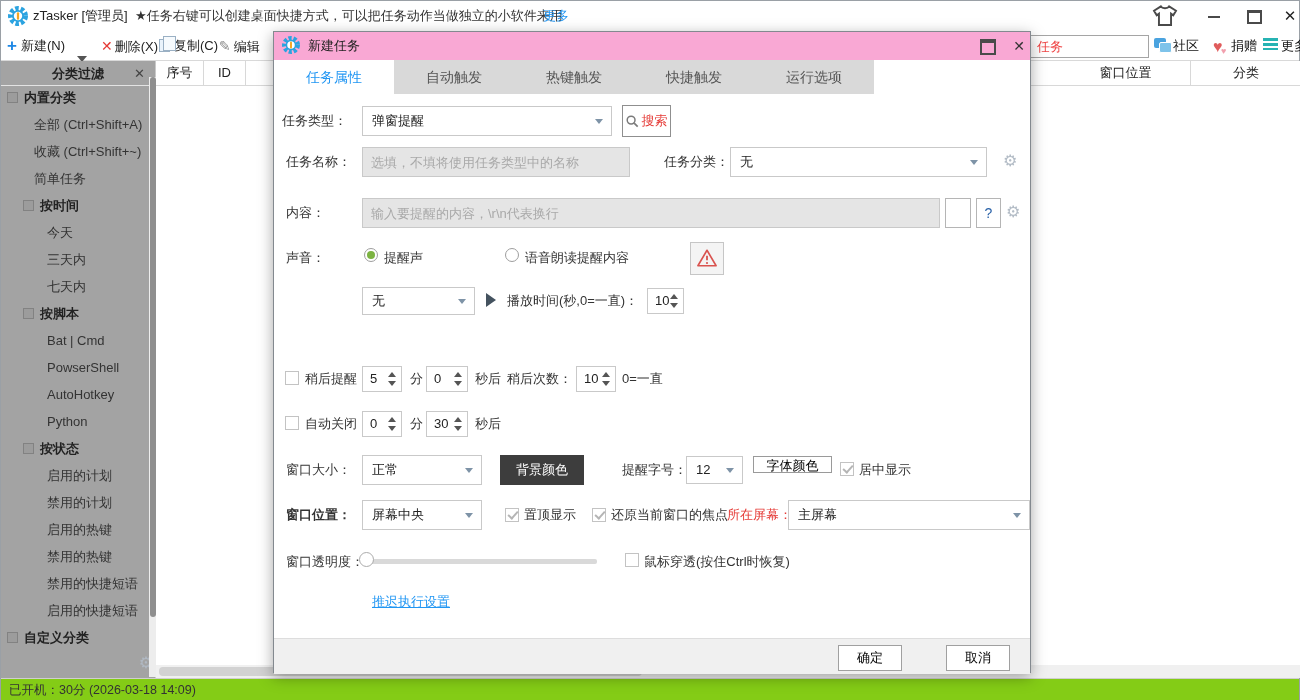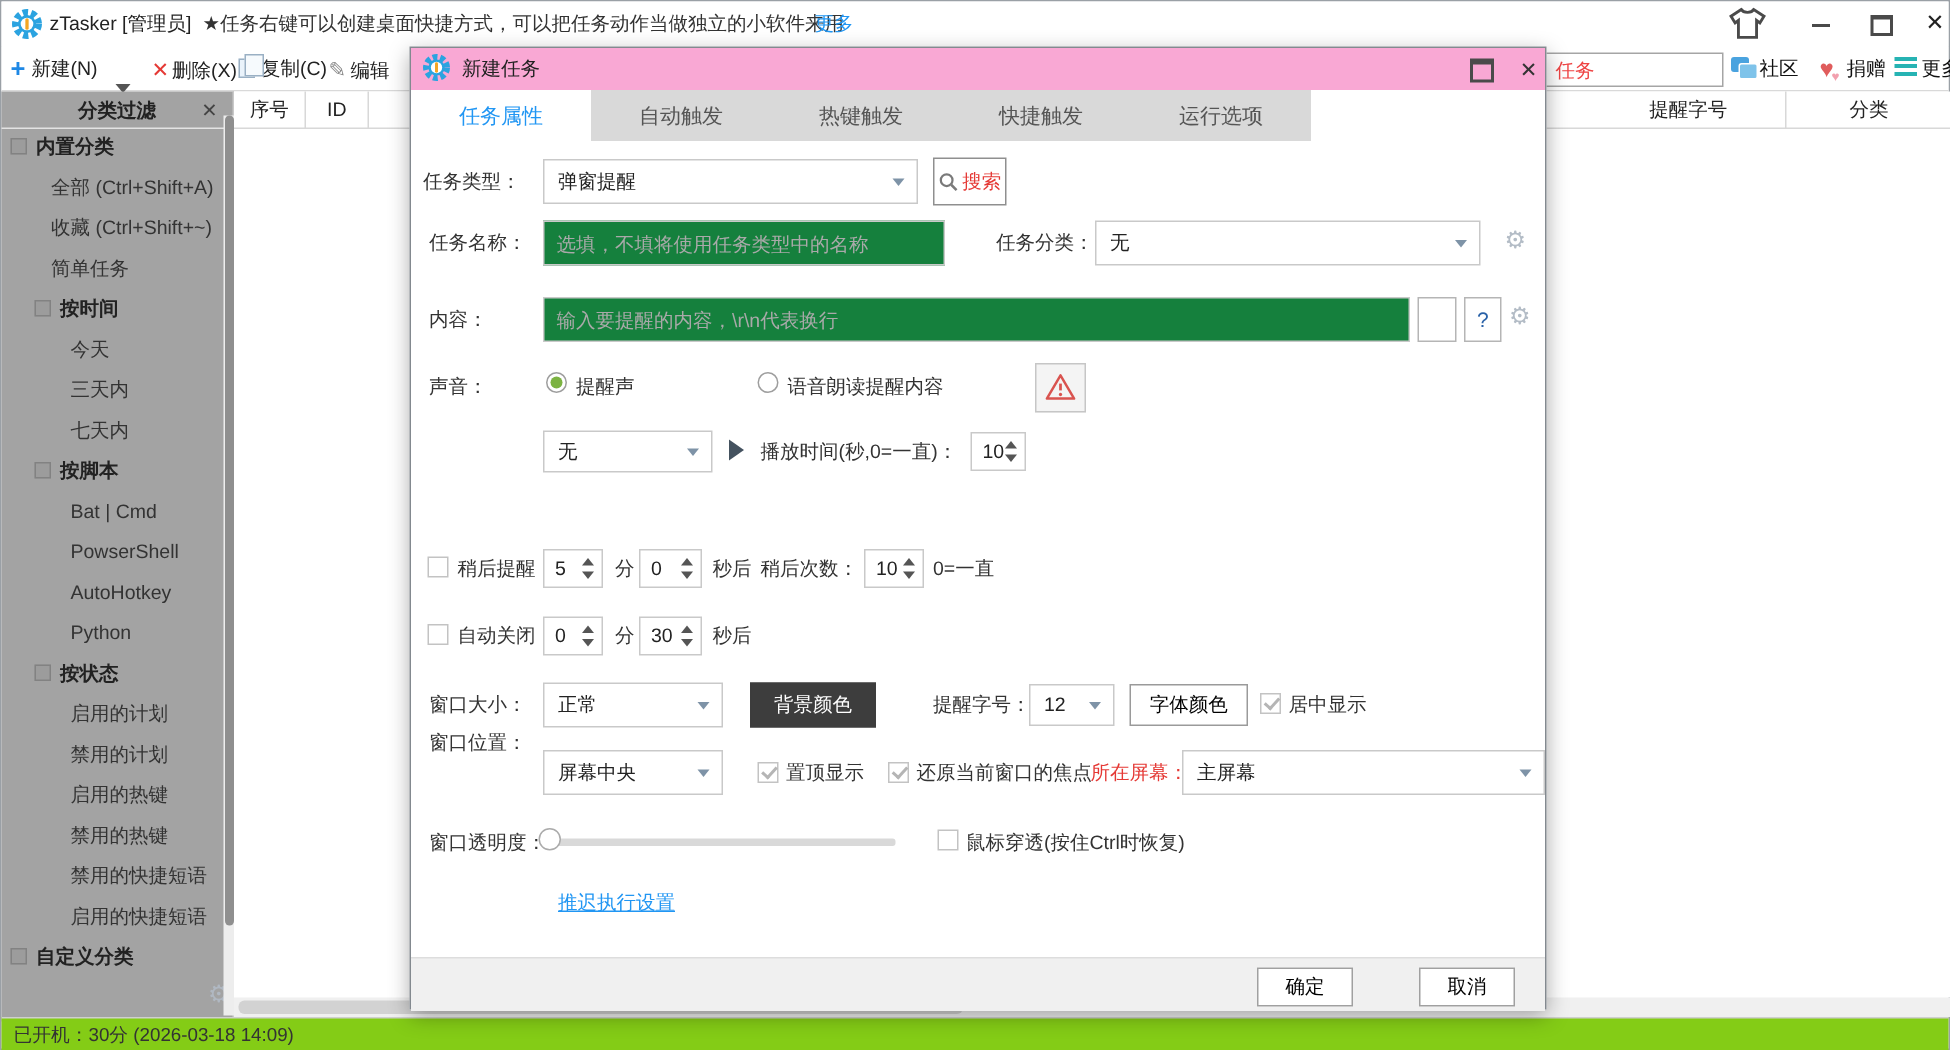--- a/index.html
+++ b/index.html
@@ -79,21 +79,21 @@
   .dlg-close { position:absolute; left:732px; top:0; width:26px; height:28px; line-height:28px; text-align:center; font-weight:bold; color:#333; font-size:14px; cursor:pointer; }
   .dlg-close::after { content:"✕"; }
   .dlg-tabs { position:absolute; left:0; top:28px; width:600px; height:34px; background:#d9d9d9; }
   .dlg-tab { position:absolute; top:0; width:120px; height:34px; line-height:34px; text-align:center; font-size:14px; color:#555; cursor:pointer; }
   .dlg-tab.active { background:#fff; color:#2196f3; }
 
   .lbl { position:absolute; color:#333; white-space:nowrap; }
   .dd { position:absolute; border:1px solid #c9c9c9; background:#fff; cursor:pointer; }
   .dd .val { position:absolute; left:9px; top:0; color:#222; }
   .dd .caret { position:absolute; right:8px; top:50%; margin-top:-2px; width:0; height:0; border-left:4.5px solid transparent; border-right:4.5px solid transparent; border-top:5.5px solid #7e93a7; }
-  .tinput { position:absolute; border:1px solid #c9c9c9; background:#15803d; font-family:inherit; font-size:13px; color:#222; padding:0 8px; }
+  .tinput { position:absolute; border:1px solid #c9c9c9; background:#e5e5e5; font-family:inherit; font-size:13px; color:#222; padding:0 8px; }
   .tinput::placeholder { color:#a9a9a9; opacity:1; }
   .sbtn { position:absolute; background:#fff; border:1px solid #8f8f8f; cursor:pointer; text-align:center; }
   .spin { position:absolute; border:1px solid #c9c9c9; background:#fff; }
   .spin .sval { position:absolute; left:7px; top:0; color:#222; }
   .spin .arrs { position:absolute; right:4px; top:0; height:100%; width:9px; cursor:pointer; }
   .spin .arrs i { position:absolute; left:0; width:0; height:0; border-left:4.5px solid transparent; border-right:4.5px solid transparent; }
   .spin .arrs .up { top:22%; border-bottom:5px solid #555; }
   .spin .arrs .dn { bottom:22%; border-top:5px solid #555; }
   .radio { position:absolute; width:14px; height:14px; border:1px solid #9e9e9e; border-radius:50%; background:#fff; cursor:pointer; }
   .radio.sel::after { content:""; position:absolute; left:2px; top:2px; width:8px; height:8px; border-radius:50%; background:#7cb342; }
@@ -177,21 +177,21 @@
     </div>
     <span class="sb-gear gear-glyph"></span>
     <div class="sb-scroll">
         <div class="sb-thumb"></div>
       </div>
   </div>
 
   <div class="table-header">
     <div class="th-cell" style="left:0; width:48px;">序号</div>
     <div class="th-cell" style="left:48px; width:42px;">ID</div>
-    <div class="th-cell" style="left:905px; width:130px;">提醒字号</div>
+    <div class="th-cell" style="left:905px; width:130px;">窗口位置</div>
     <div class="th-cell" style="left:1035px; width:110px; border-right:none;">分类</div>
   </div>
   <div class="table-body"></div>
   <div class="h-scroll">
       <div class="h-thumb"></div>
     </div>
 
   <div class="statusbar"><span>已开机：30分 (2026-03-18 14:09)</span></div>
 
   <div class="dialog">
@@ -319,25 +319,25 @@
     <div class="dd" style="left:88px; top:423px; width:120px; height:30px;">
       <span class="val" style="line-height:28px;">正常</span>
         <span class="caret"></span>
     </div>
     <button class="sbtn" style="left:226px; top:423px; width:84px; height:30px; background:#3d3d3d; color:#fff; border-color:#3d3d3d; font-size:13px;">背景颜色</button>
     <span class="lbl" style="left:348px; top:424px; line-height:28px;">提醒字号：</span>
     <div class="dd" style="left:412px; top:424px; width:57px; height:28px;">
       <span class="val" style="line-height:26px;">12</span>
         <span class="caret"></span>
     </div>
-    <button class="sbtn" style="left:479px; top:424px; width:79px; height:28px; font-size:13px; border-color:#9a9a9a;">字体颜色</button>
+    <button class="sbtn" style="left:479px; top:424px; width:79px; height:17px; font-size:13px; border-color:#9a9a9a;">字体颜色</button>
     <span class="cb on" style="left:566px; top:430px;"></span>
     <span class="lbl" style="left:585px; top:424px; line-height:28px;">居中显示</span>
 
-    <span class="lbl" style="left:12px; top:448px; line-height:30px;">窗口位置：</span>
+    <span class="lbl" style="left:12px; top:468px; line-height:30px;font-weight:bold;">窗口位置：</span>
     <div class="dd" style="left:88px; top:468px; width:120px; height:30px;">
       <span class="val" style="line-height:28px;">屏幕中央</span>
         <span class="caret"></span>
     </div>
     <span class="cb on" style="left:231px; top:476px;"></span>
     <span class="lbl" style="left:250px; top:468px; line-height:30px;">置顶显示</span>
     <span class="cb on" style="left:318px; top:476px;"></span>
     <span class="lbl" style="left:337px; top:468px; line-height:30px;">还原当前窗口的焦点</span>
     <span class="lbl red" style="left:453px; top:468px; line-height:30px;">所在屏幕：</span>
     <div class="dd" style="left:514px; top:468px; width:242px; height:30px;">

